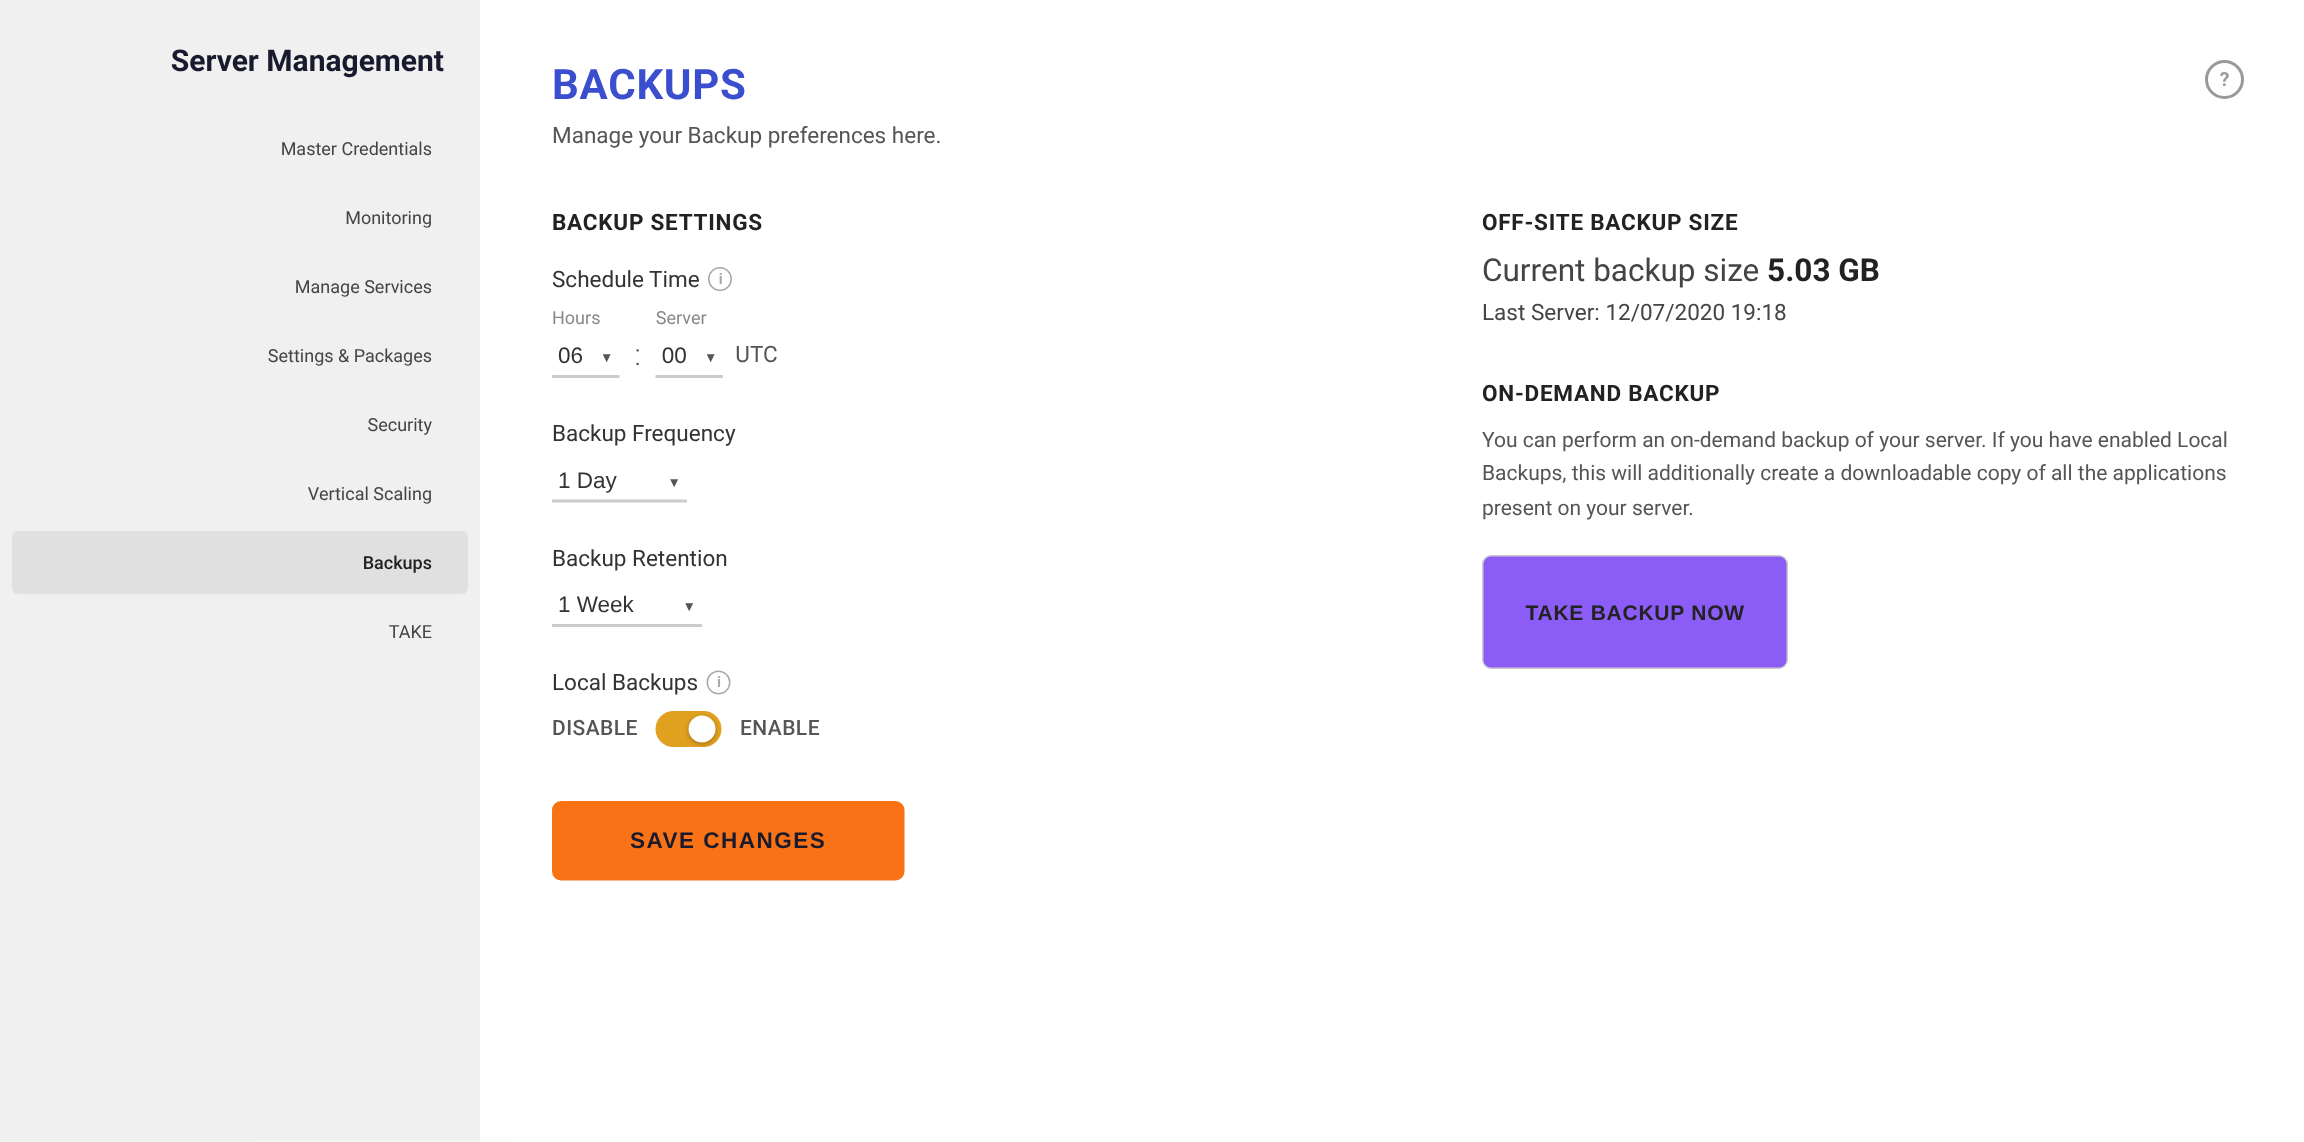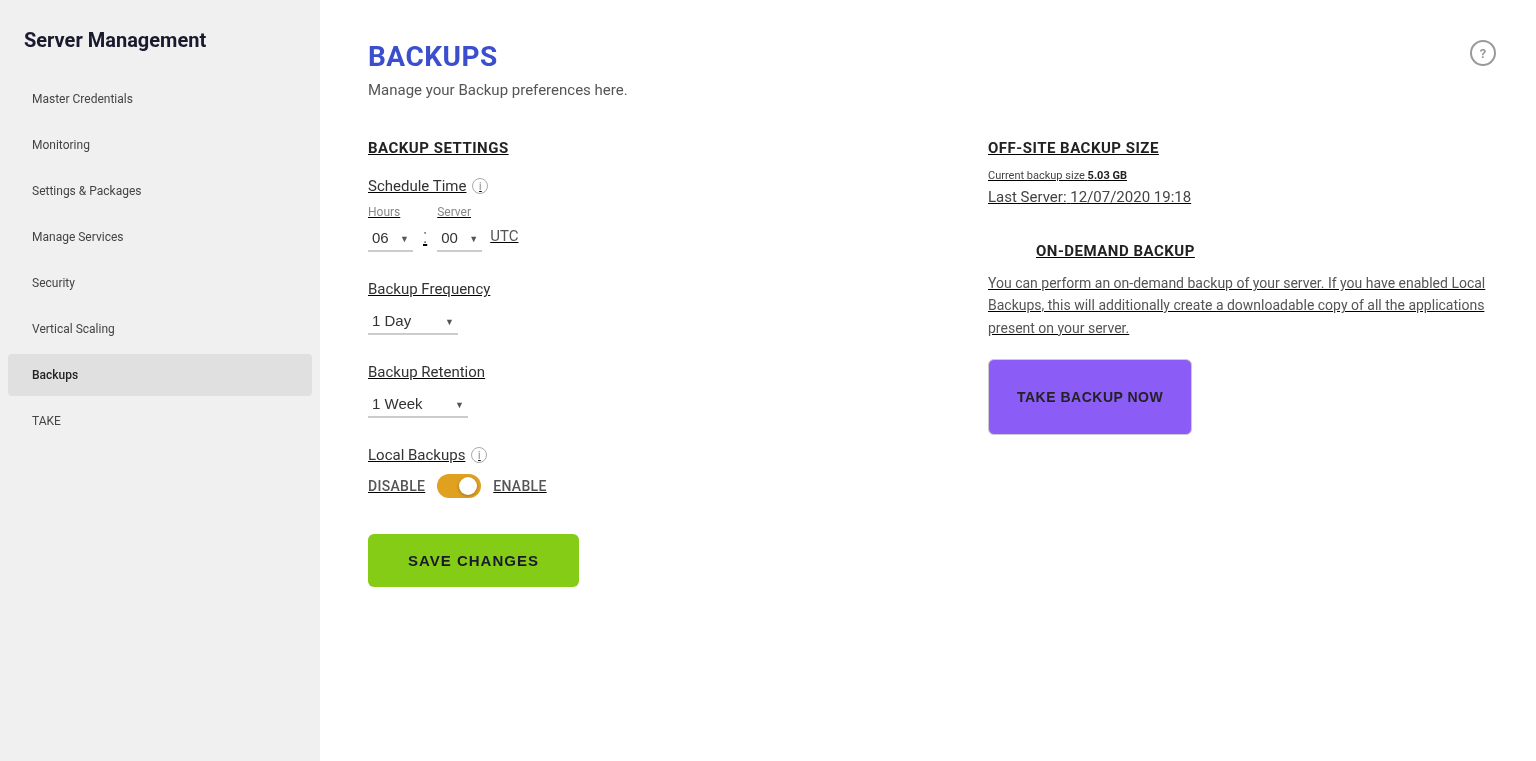--- a/index.html
+++ b/index.html
@@ -13,20 +13,21 @@
     }
 
     
     .sidebar {
       width: 320px;
       min-width: 320px;
       background: #f0f0f0;
       padding: 28px 0 0 0;
       display: flex;
       flex-direction: column;
+      text-align: right;
     }
     .sidebar-title {
       font-size: 20px;
       font-weight: 700;
       color: #1a1a2e;
       padding: 0 24px 24px 24px;
     }
     .sidebar-item {
       padding: 14px 24px;
       font-size: 12px;
@@ -77,21 +78,20 @@
       align-items: center;
       justify-content: center;
       font-size: 13px;
       font-weight: 700;
       cursor: pointer;
     }
 
     .content-columns {
       display: flex;
       gap: 60px;
-      text-decoration: underline;
     }
 
     .left-col {
       flex: 1;
       max-width: 580px;
     }
     .right-col {
       flex: 1;
       max-width: 500px;
       padding-top: 0;
@@ -233,45 +233,45 @@
       left: 22px;
       width: 18px;
       height: 18px;
       background: white;
       border-radius: 50%;
       box-shadow: 0 1px 3px rgba(0,0,0,0.3);
     }
 
     
     .save-btn {
-      background: #84cc16;
+      background: #f97316;
       color: #1a1a2e;
       border: none;
       border-radius: 6px;
-      padding: 18px 40px;
+      padding: 18px 52px;
       font-size: 15px;
       font-weight: 700;
       letter-spacing: 1px;
       cursor: pointer;
       text-transform: uppercase;
     }
 
     
     .offsite-section {
       margin-bottom: 36px;
     }
     .offsite-title {
       font-size: 15px;
       font-weight: 700;
       color: #222;
       letter-spacing: 0.5px;
       margin-bottom: 12px;
     }
     .backup-size-text {
-      font-size: 11px;
+      font-size: 21px;
       color: #444;
       margin-bottom: 6px;
     }
     .backup-size-value {
       font-weight: 700;
       color: #222;
     }
     .backup-updated {
       font-size: 15px;
       color: #444;
@@ -279,21 +279,20 @@
 
     .ondemand-section {
       margin-bottom: 24px;
     }
     .ondemand-title {
       font-size: 15px;
       font-weight: 700;
       color: #222;
       letter-spacing: 0.5px;
       margin-bottom: 12px;
-      margin-left: 48px;
     }
     .ondemand-text {
       font-size: 14px;
       color: #555;
       line-height: 1.6;
       margin-bottom: 20px;
     }
 
     .take-backup-btn {
       background: #8b5cf6;
@@ -314,24 +313,24 @@
 <div class="sidebar">
   <div class="sidebar-title">Server Management</div>
 
   <div class="sidebar-item">
     <span>Master Credentials</span>
   </div>
   <div class="sidebar-item">
     <span>Monitoring</span>
   </div>
   <div class="sidebar-item">
+    <span>Manage Services</span>
+  </div>
+  <div class="sidebar-item">
     <span>Settings &amp; Packages</span>
-  </div>
-  <div class="sidebar-item">
-    <span>Manage Services</span>
   </div>
   <div class="sidebar-item">
     <span>Security</span>
   </div>
   <div class="sidebar-item">
     <span>Vertical Scaling</span>
   </div>
   <div class="sidebar-item active">
     <span>Backups</span>
   </div>

